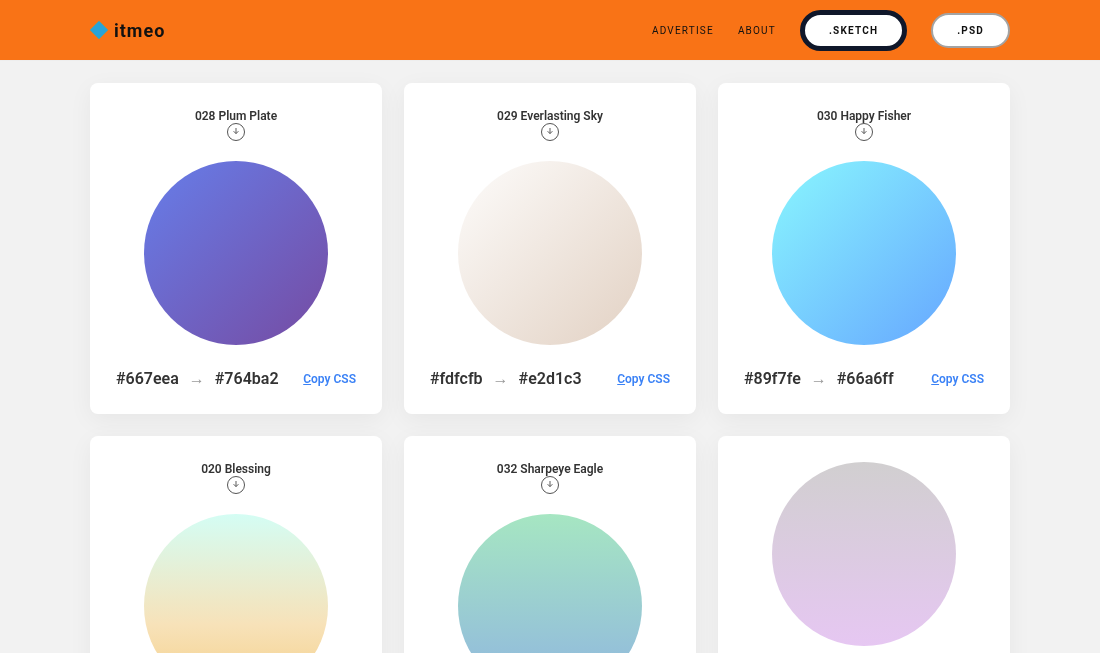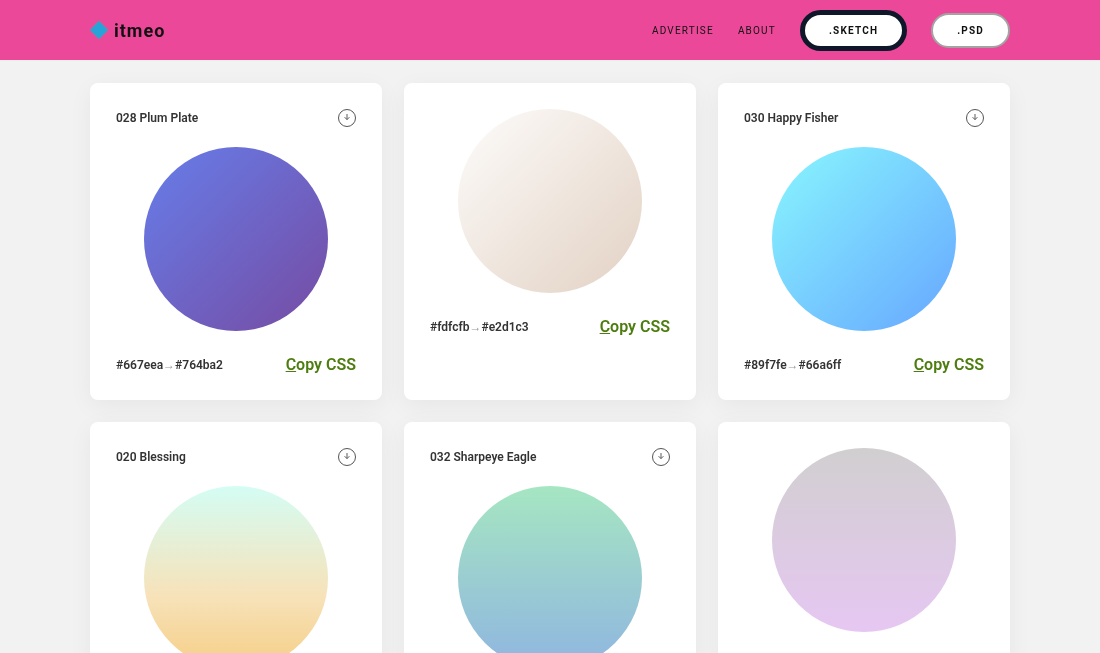--- a/index.html
+++ b/index.html
@@ -1,40 +1,40 @@
 <!DOCTYPE html>
 <html><head>
   <meta charset="utf-8">
   <style>
     * { margin: 0; padding: 0; box-sizing: border-box; }
     body { font-family: -apple-system, BlinkMacSystemFont, "Segoe UI", Roboto, Helvetica, Arial, sans-serif; background: #f2f2f2; color: #111; width: 1100px; }
-    header { background: #ec4899; height: 61px; display: flex; align-items: center; justify-content: space-between; padding: 0 90px; border-bottom: 1px solid #eee; }
+    header { background: #f97316; height: 61px; display: flex; align-items: center; justify-content: space-between; padding: 0 90px; border-bottom: 1px solid #eee; }
     .logo { display: flex; align-items: center; font-weight: 700; font-size: 18px; letter-spacing: 1px; color: #111; }
     .logo svg { margin-right: 6px; }
     nav { display: flex; align-items: center; gap: 24px; }
     .nav-link { font-size: 10px; font-weight: 400; letter-spacing: 1.2px; color: #111; text-transform: uppercase; cursor: pointer; }
     .btn-pill { font-size: 10px; font-weight: 700; letter-spacing: 1.2px; border-radius: 999px; padding: 10px 24px; cursor: pointer; background: #fff; }
     .btn-sketch { border: 5px solid #0f172a; color: #111; }
     .btn-psd { border: 2px solid #a3a3a3; color: #111; }
     .grid { display: grid; grid-template-columns: repeat(3, 292px); gap: 22px; justify-content: center; padding: 22px 0 0 0; }
     .card { background: #fff; border-radius: 8px; padding: 26px; box-shadow: 0 6px 24px rgba(0,0,0,0.05); position: relative; }
-    .card-head { display: flex; justify-content: space-between; align-items: center; margin-bottom: 20px; }
+    .card-head { display: flex; justify-content: space-between; align-items: center; margin-bottom: 20px; flex-direction: column; }
     .card-title { font-size: 12px; font-weight: 600; color: #333; }
     .dl-btn { width: 18px; height: 18px; border: 1px solid #555; border-radius: 50%; display: flex; align-items: center; justify-content: center; cursor: pointer; }
     .swatch { width: 184px; height: 184px; border-radius: 50%; margin: 0 auto 24px auto; }
     .g028 { background: linear-gradient(135deg, #667eea 0%, #764ba2 100%); }
     .g029 { background: linear-gradient(135deg, #fdfcfb 0%, #e2d1c3 100%); }
     .g030 { background: linear-gradient(135deg, #89f7fe 0%, #66a6ff 100%); }
     .g031 { background: linear-gradient(180deg, #d4fdf4 0%, #f7e2b9 60%, #f5ce85 100%); }
     .g032 { background: linear-gradient(180deg, #a6e6c2 0%, #8fb5e0 100%); }
     .g033 { background: linear-gradient(180deg, #d1cfd0 0%, #e6c7f2 100%); }
     .card-foot { display: flex; justify-content: space-between; align-items: center; }
-    .colors { font-size: 12px; font-weight: 600; color: #333; display: flex; align-items: center; }
+    .colors { font-size: 16px; font-weight: 600; color: #333; display: flex; align-items: center; gap: 10px; }
     .arrow { color: #999; }
-    .copy { font-size: 16px; font-weight: 600; color: #4d7c0f; cursor: pointer; }
+    .copy { font-size: 12px; font-weight: 600; color: #3b82f6; cursor: pointer; }
     .copy span.u { text-decoration: underline; }
   </style>
 </head>
 <body>
 
 <header>
   <div class="logo">
     <svg width="18" height="18" viewBox="0 0 18 18">
         <polygon points="9,0 18,9 9,18 0,9" fill="#2bd67b"></polygon>
         <polygon points="9,0 18,9 9,18 0,9" fill="#2a8dff" opacity="0.7"></polygon>
@@ -65,20 +65,28 @@
       <div class="colors">
         <span>#667eea</span>
         <span class="arrow">→</span>
         <span>#764ba2</span>
       </div>
       <div class="copy"><span class="u">C</span><span>opy CSS</span></div>
     </div>
   </div>
 
   <div class="card">
+    <div class="card-head">
+      <div class="card-title">029 Everlasting Sky</div>
+      <div class="dl-btn">
+        <svg width="8" height="8" viewBox="0 0 10 10">
+            <path d="M5 0 L5 7 M2 4 L5 7 L8 4" stroke="#555" stroke-width="1.2" fill="none"></path>
+          </svg>
+      </div>
+    </div>
     <div class="swatch g029"></div>
     <div class="card-foot">
       <div class="colors">
         <span>#fdfcfb</span>
         <span class="arrow">→</span>
         <span>#e2d1c3</span>
       </div>
       <div class="copy"><span class="u">C</span><span>opy CSS</span></div>
     </div>
   </div>

